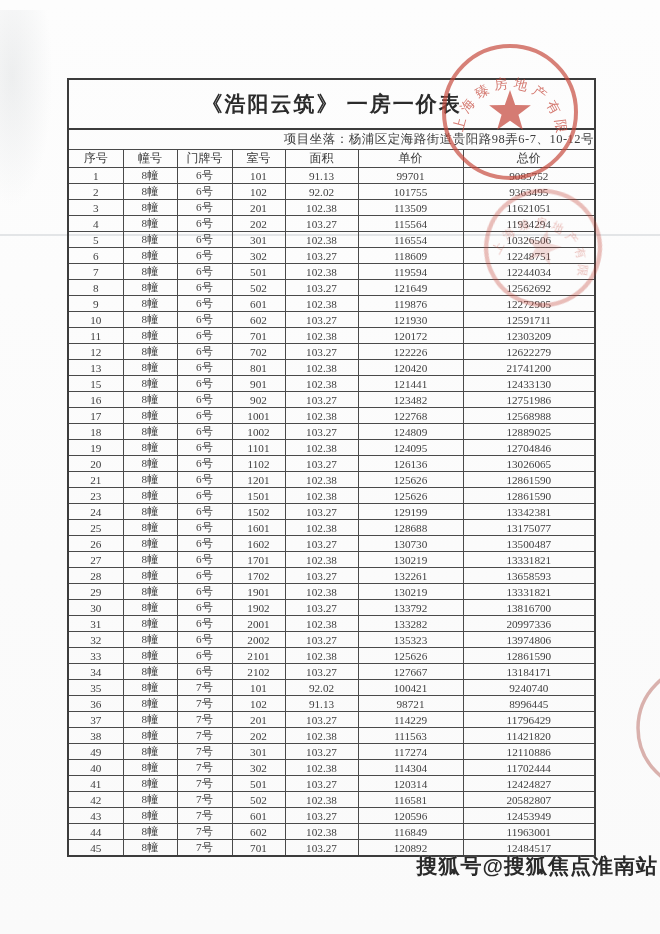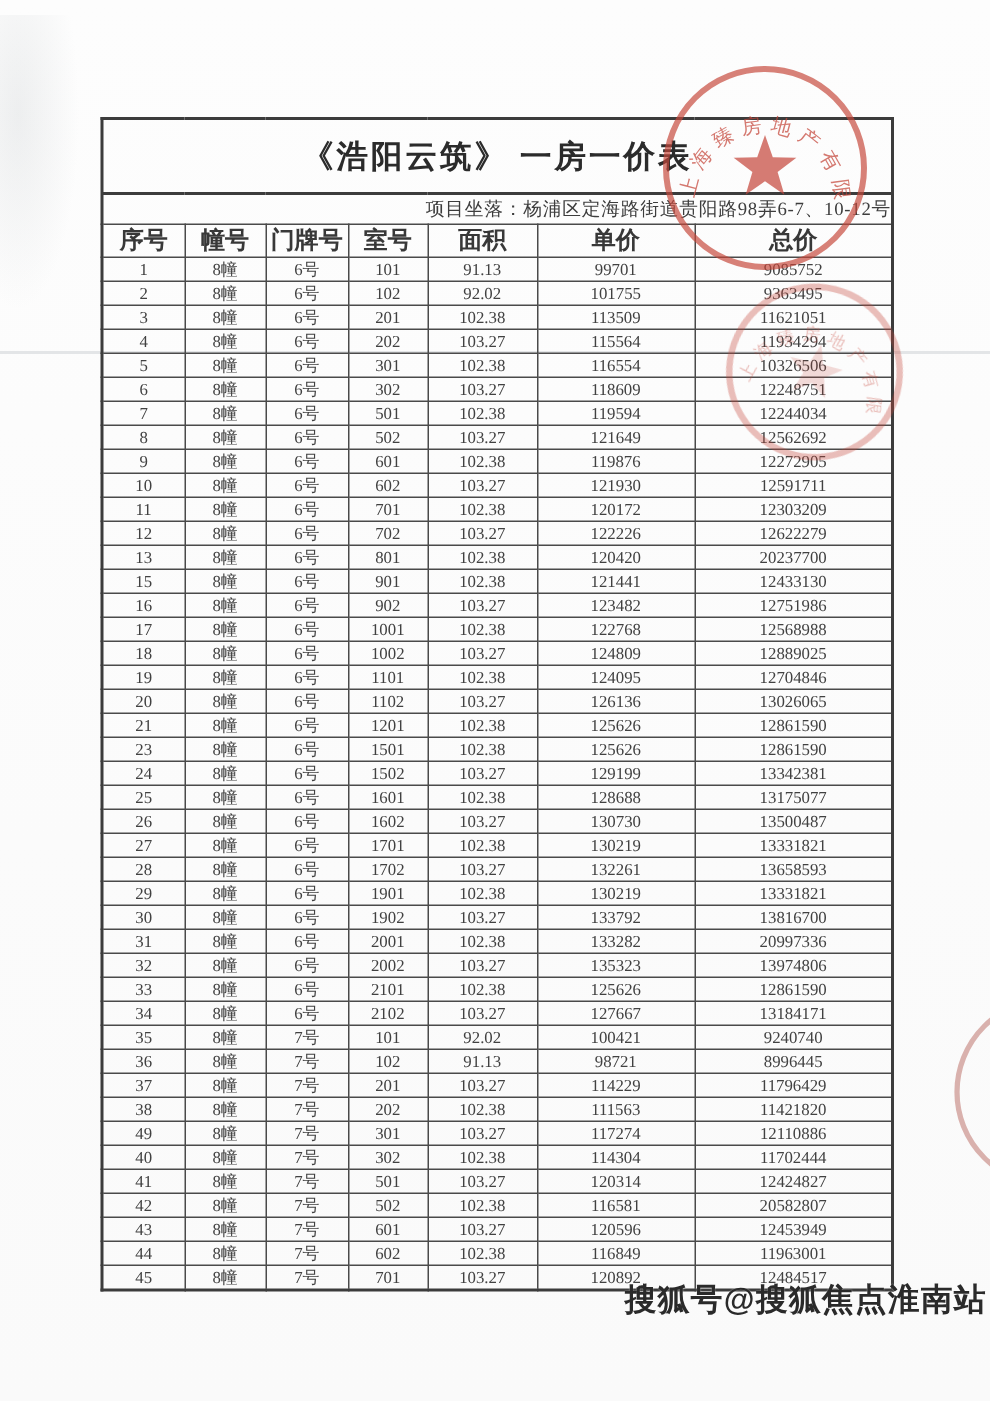--- a/index.html
+++ b/index.html
@@ -43,22 +43,22 @@
   table.price-table{border:2px solid #3c3c3c;}
   tr.loc-row td{
     height:19px;
     text-align:right;
     font-size:12.5px;
     padding-left:4px;
     letter-spacing:.5px;
   }
   tr.head-row th{
     height:16px;
-    font-size:16px;
-    font-weight:bold;
+    font-size:12px;
+    font-weight:normal;
     color:#383838;
   }
   tbody tr td{
     height:13.9px;
     font-size:11.2px;
     color:#414141;
   }
   .stamp{position:absolute;pointer-events:none;}
   .stamp-top{left:438px;top:40px;opacity:.8;}
   .stamp-mid{left:481px;top:186px;opacity:.34;filter:blur(.5px);transform:rotate(14deg);}
@@ -216,21 +216,21 @@
           <td>122226</td>
           <td>12622279</td>
         </tr>
         <tr>
           <td>13</td>
           <td>8幢</td>
           <td>6号</td>
           <td>801</td>
           <td>102.38</td>
           <td>120420</td>
-          <td>20237700</td>
+          <td>21741200</td>
         </tr>
         <tr>
           <td>15</td>
           <td>8幢</td>
           <td>6号</td>
           <td>901</td>
           <td>102.38</td>
           <td>121441</td>
           <td>12433130</td>
         </tr>

